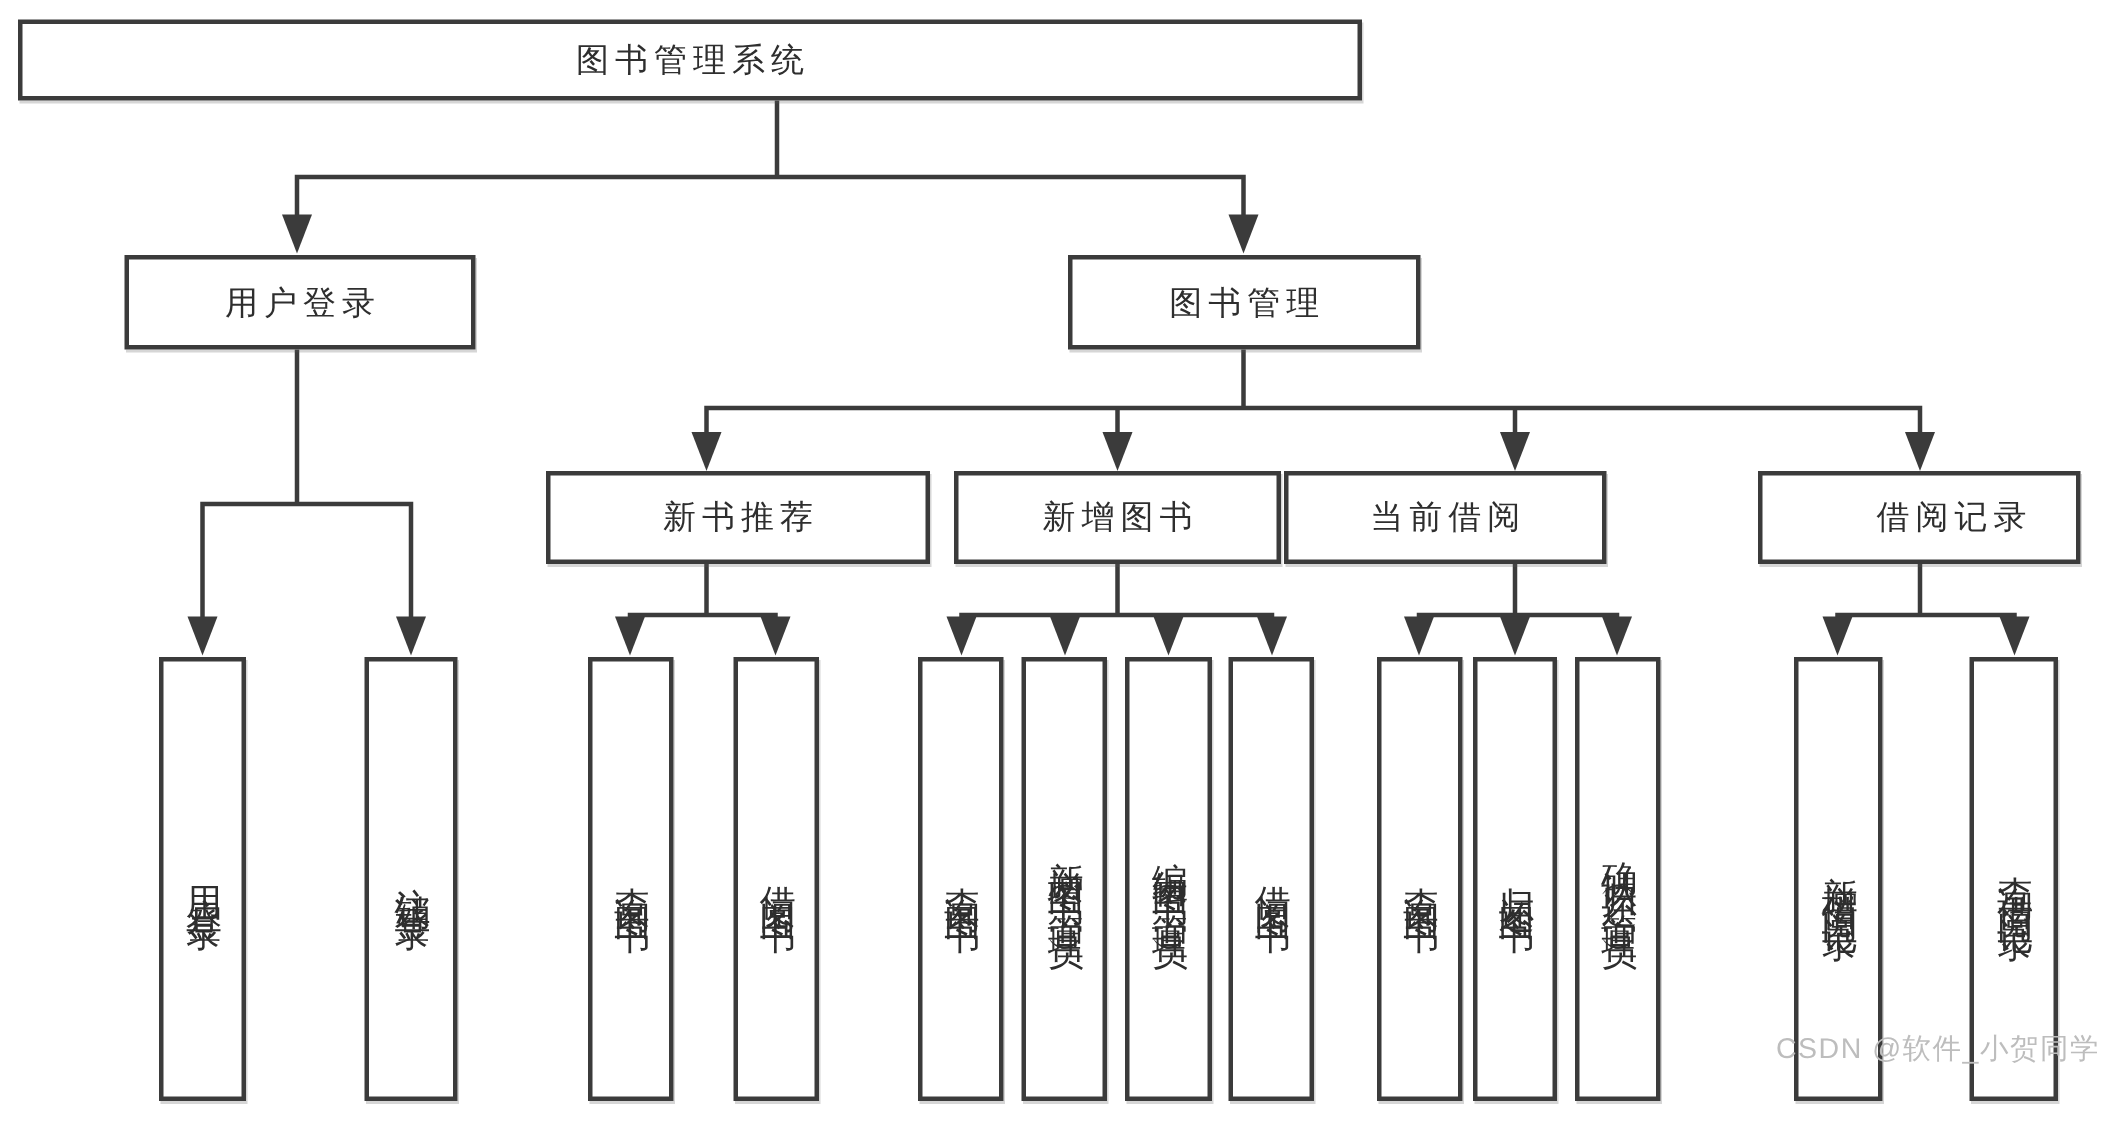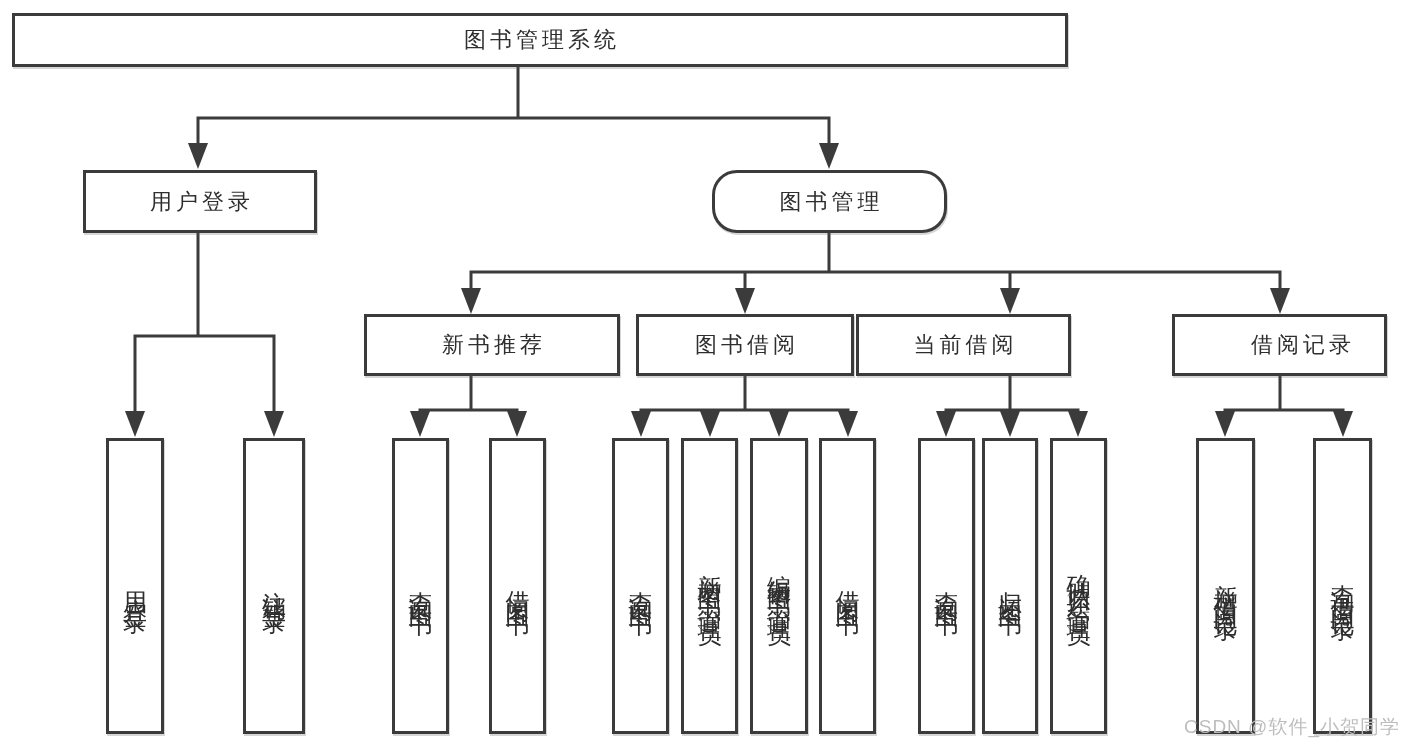--- a/index.html
+++ b/index.html
@@ -42,21 +42,21 @@
   .vbox{
     writing-mode:vertical-rl;
     text-orientation:mixed;
     font-size:24px;
     letter-spacing:7px;
     line-height:1;
   }
   .watermark{
     position:absolute;
     left:1184px;
-    top:714px;
+    top:686px;
     font-size:19px;
     letter-spacing:1px;
     color:var(--wm);
     white-space:nowrap;
   }
 </style>
 </head>
 <body>
 
 <div class="stage">
@@ -94,27 +94,27 @@
       <polygon points="769,411 789,411 779,437"></polygon>
       <polygon points="838,411 858,411 848,437"></polygon>
       <polygon points="936,411 956,411 946,437"></polygon>
       <polygon points="1000,411 1020,411 1010,437"></polygon>
       <polygon points="1068,411 1088,411 1078,437"></polygon>
       <polygon points="1215,411 1235,411 1225,437"></polygon>
       <polygon points="1333,411 1353,411 1343,437"></polygon>
     </g>
   </svg>
 
-  <div class="box hbox" style="left:12px;top:13px;width:1056px;height:54px;">图书管理系统</div>
+  <div class="box hbox" style="left:12px;top:13px;width:896px;height:54px;">图书管理系统</div>
 
   <div class="box hbox" style="left:83px;top:170px;width:234px;height:63px;">用户登录</div>
-  <div class="box hbox" style="left:712px;top:170px;width:235px;height:63px;border-radius:25px;">图书管理</div>
+  <div class="box hbox" style="left:712px;top:170px;width:235px;height:63px;">图书管理</div>
 
   <div class="box hbox" style="left:364px;top:314px;width:256px;height:62px;">新书推荐</div>
-  <div class="box hbox" style="left:636px;top:314px;width:218px;height:62px;">图书借阅</div>
+  <div class="box hbox" style="left:636px;top:314px;width:218px;height:62px;">新增图书</div>
   <div class="box hbox" style="left:856px;top:314px;width:215px;height:62px;">当前借阅</div>
   <div class="box hbox" style="left:1172px;top:314px;width:215px;height:62px;padding-left:43px;">借阅记录</div>
 
   <div class="box vbox" style="left:106px;top:438px;width:58px;height:296px;">用户登录</div>
   <div class="box vbox" style="left:243px;top:438px;width:62px;height:296px;">注销登录</div>
 
   <div class="box vbox" style="left:392px;top:438px;width:57px;height:296px;">查询图书</div>
   <div class="box vbox" style="left:489px;top:438px;width:57px;height:296px;">借阅图书</div>
 
   <div class="box vbox" style="left:612px;top:438px;width:57px;height:296px;">查询图书</div>

